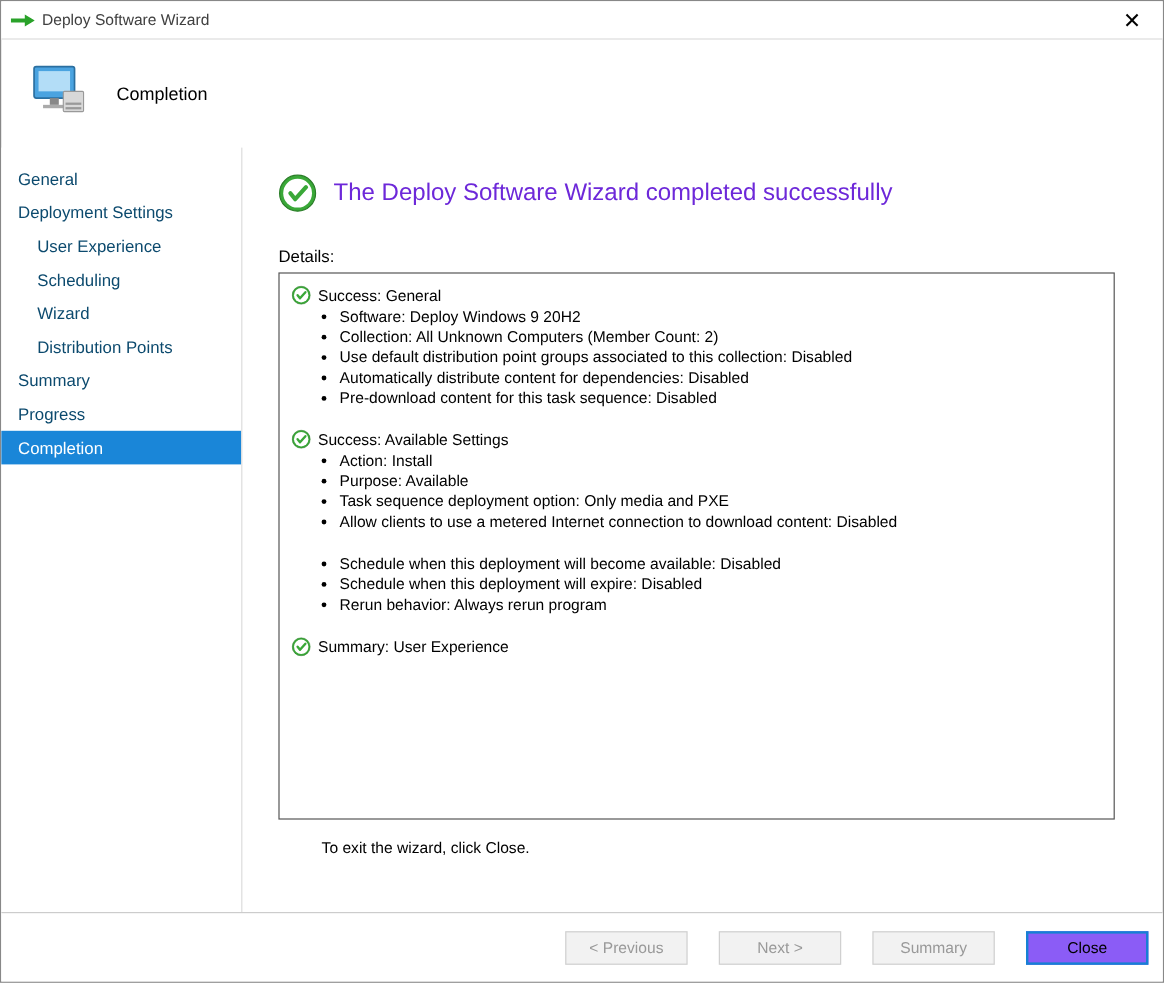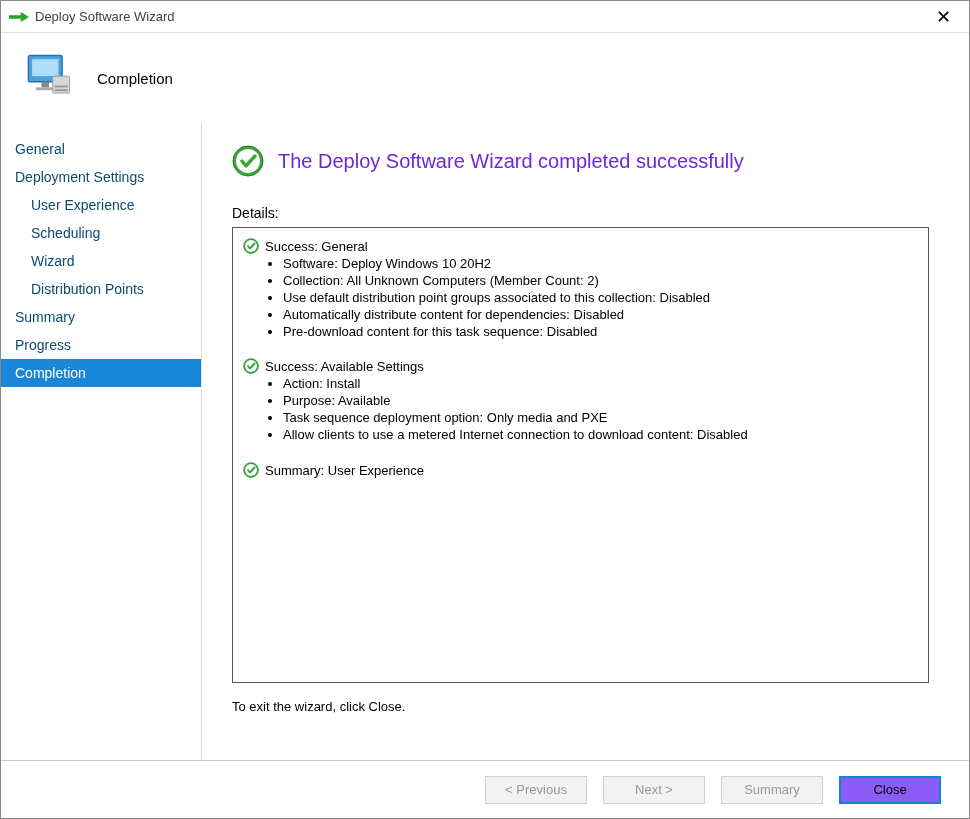--- a/index.html
+++ b/index.html
@@ -139,34 +139,35 @@
     }
     .section ul li {
       font-size: 13px;
       color: #000;
       line-height: 1.3;
     }
     .exit-text {
       margin-top: 16px;
       font-size: 13px;
       color: #000;
+      margin-left: 36px;
     }
     
     .footer {
       position: absolute;
       bottom: 0;
       left: 0;
       right: 0;
       height: 58px;
       border-top: 1px solid #ccc;
       display: flex;
       align-items: center;
       justify-content: flex-end;
-      padding-right: 28px;
-      gap: 16px;
+      padding-right: 12px;
+      gap: 26px;
       background: #fff;
     }
     .footer button {
       width: 102px;
       height: 28px;
       font-size: 13px;
       font-family: inherit;
       background: #fdfdfd;
       border: 1px solid #b5b5b5;
       cursor: pointer;
@@ -243,21 +244,21 @@
         <div class="section">
           <div class="section-head">
             <span class="small-check"><svg viewBox="0 0 16 16" width="16" height="16">
                 <circle cx="8" cy="8" r="7.5" fill="#3aa838" stroke="#2a7d28" stroke-width="0.5"></circle>
                 <circle cx="8" cy="8" r="6" fill="#fff"></circle>
                 <path d="M5 8 L7 10.5 L11.5 5.5" stroke="#3aa838" stroke-width="2" fill="none" stroke-linecap="round" stroke-linejoin="round"></path>
               </svg></span>
             <span class="section-title">Success: General</span>
           </div>
           <ul>
-            <li>Software: Deploy Windows 10 20H2</li>
+            <li>Software: Deploy Windows 9 20H2</li>
             <li>Collection: All Unknown Computers (Member Count: 2)</li>
             <li>Use default distribution point groups associated to this collection: Disabled</li>
             <li>Automatically distribute content for dependencies: Disabled</li>
             <li>Pre-download content for this task sequence: Disabled</li>
           </ul>
         </div>
         <div class="section">
           <div class="section-head">
             <span class="small-check"><svg viewBox="0 0 16 16" width="16" height="16">
                 <circle cx="8" cy="8" r="7.5" fill="#3aa838" stroke="#2a7d28" stroke-width="0.5"></circle>
@@ -267,20 +268,25 @@
             <span class="section-title">Success: Available Settings</span>
           </div>
           <ul>
             <li>Action: Install</li>
             <li>Purpose: Available</li>
             <li>Task sequence deployment option: Only media and PXE</li>
             <li>Allow clients to use a metered Internet connection to download content: Disabled</li>
           </ul>
         </div>
         <div class="section">
+          <ul>
+            <li>Schedule when this deployment will become available: Disabled</li>
+            <li>Schedule when this deployment will expire: Disabled</li>
+            <li>Rerun behavior: Always rerun program</li>
+          </ul>
         </div>
         <div class="section">
           <div class="section-head">
             <span class="small-check"><svg viewBox="0 0 16 16" width="16" height="16">
                 <circle cx="8" cy="8" r="7.5" fill="#3aa838" stroke="#2a7d28" stroke-width="0.5"></circle>
                 <circle cx="8" cy="8" r="6" fill="#fff"></circle>
                 <path d="M5 8 L7 10.5 L11.5 5.5" stroke="#3aa838" stroke-width="2" fill="none" stroke-linecap="round" stroke-linejoin="round"></path>
               </svg></span>
             <span class="section-title">Summary: User Experience</span>
           </div>

